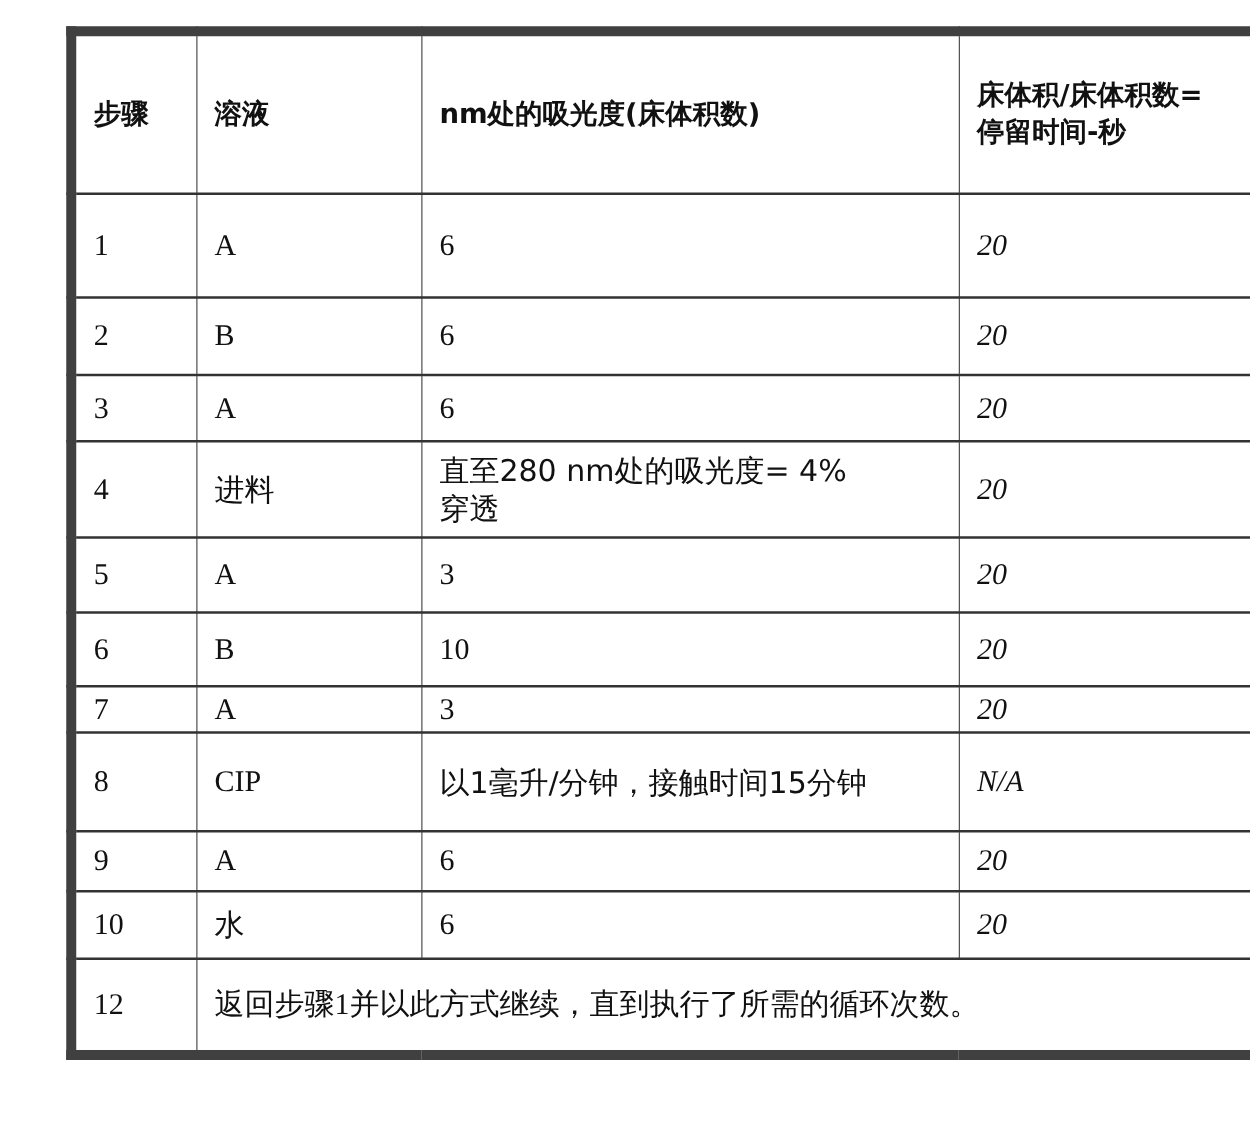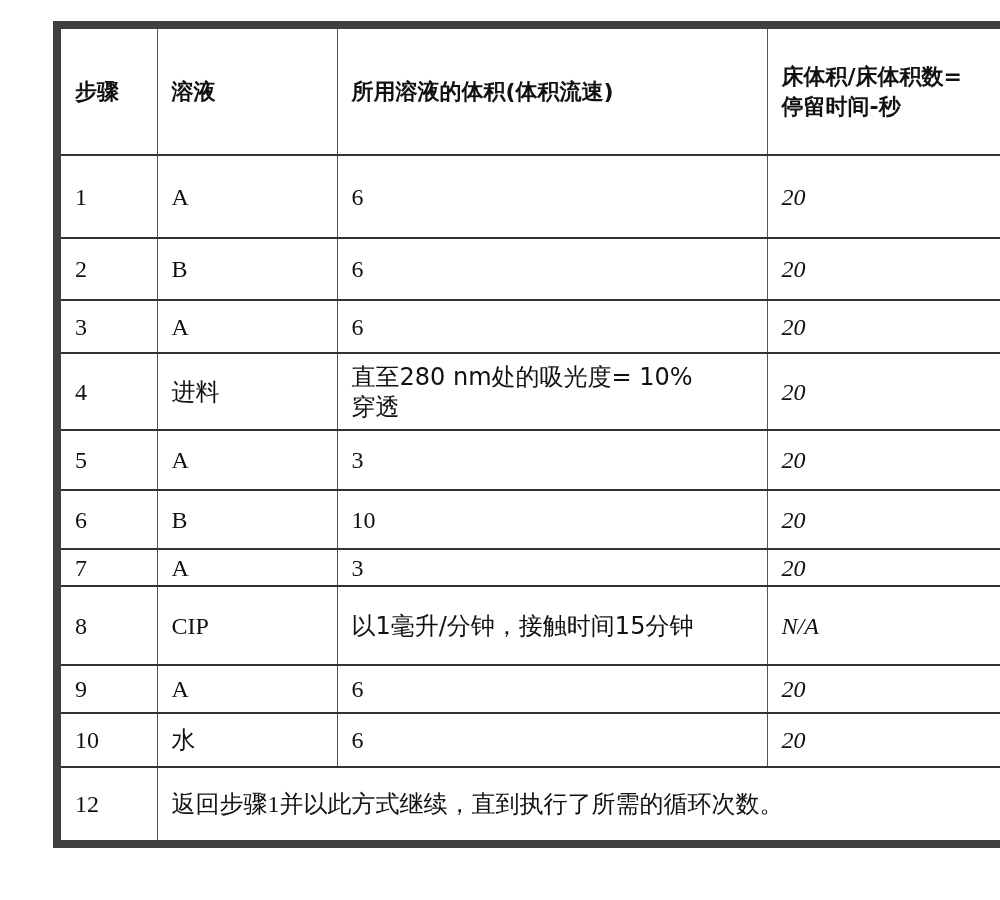--- a/index.html
+++ b/index.html
@@ -75,21 +75,21 @@
   <colgroup>
     <col class="c1">
       <col class="c2">
       <col class="c3">
       <col class="c4">
   </colgroup>
   <thead>
     <tr class="head">
       <th>步骤</th>
       <th>溶液</th>
-      <th class="h-vol">所用溶液的体积(体积流速)</th>
+      <th class="h-vol">nm处的吸光度(床体积数)</th>
       <th class="h-time">
         <span>床体积/床体积数=</span><br>
         <span>停留时间-秒</span>
       </th>
     </tr>
   </thead>
   <tbody>
     <tr class="r1">
       <td>1</td>
       <td>A</td>
@@ -105,21 +105,21 @@
     <tr class="r3">
       <td>3</td>
       <td>A</td>
       <td>6</td>
       <td class="col4">20</td>
     </tr>
     <tr class="r4">
       <td>4</td>
       <td class="cjk">进料</td>
       <td class="multi cjk">
-        <span>直至280  nm处的吸光度= 10%</span><br>
+        <span>直至280  nm处的吸光度= 4%</span><br>
         <span>穿透</span>
       </td>
       <td class="col4">20</td>
     </tr>
     <tr class="r5">
       <td>5</td>
       <td>A</td>
       <td>3</td>
       <td class="col4">20</td>
     </tr>

